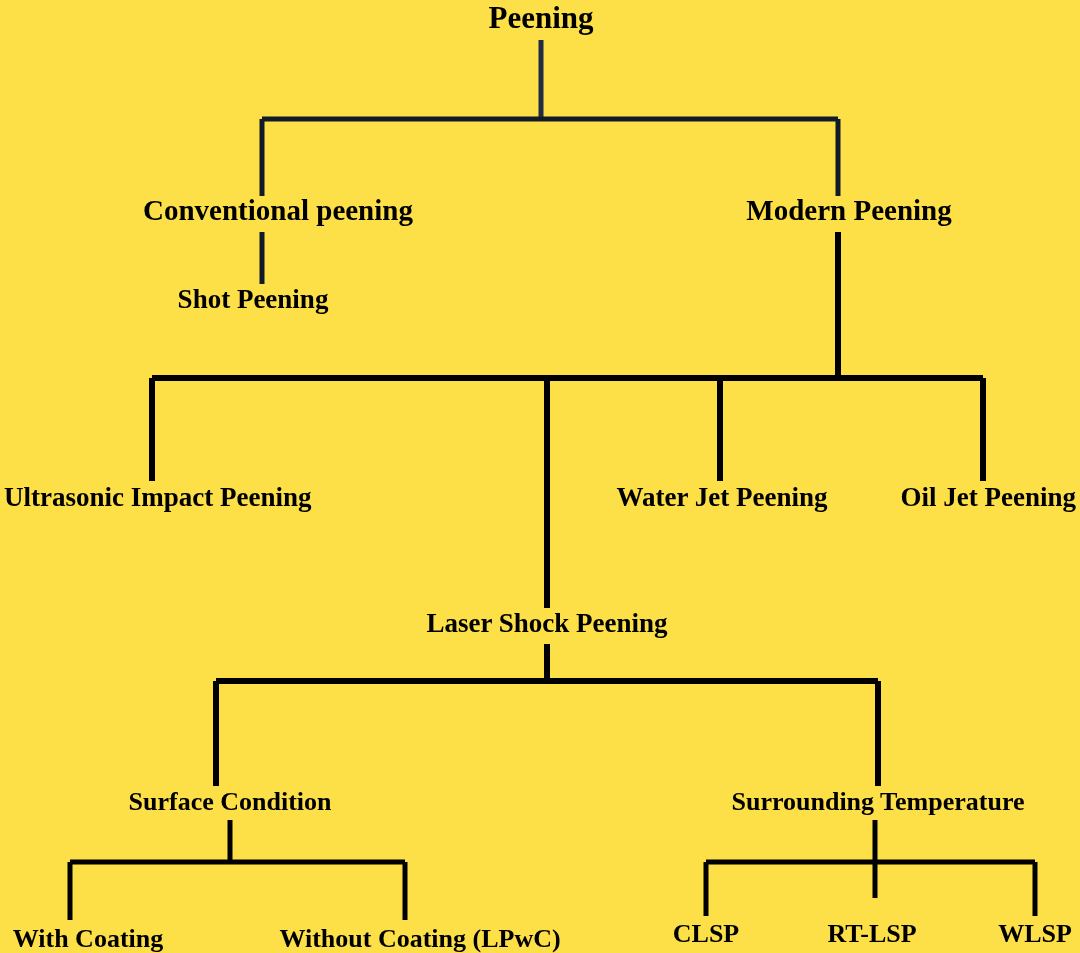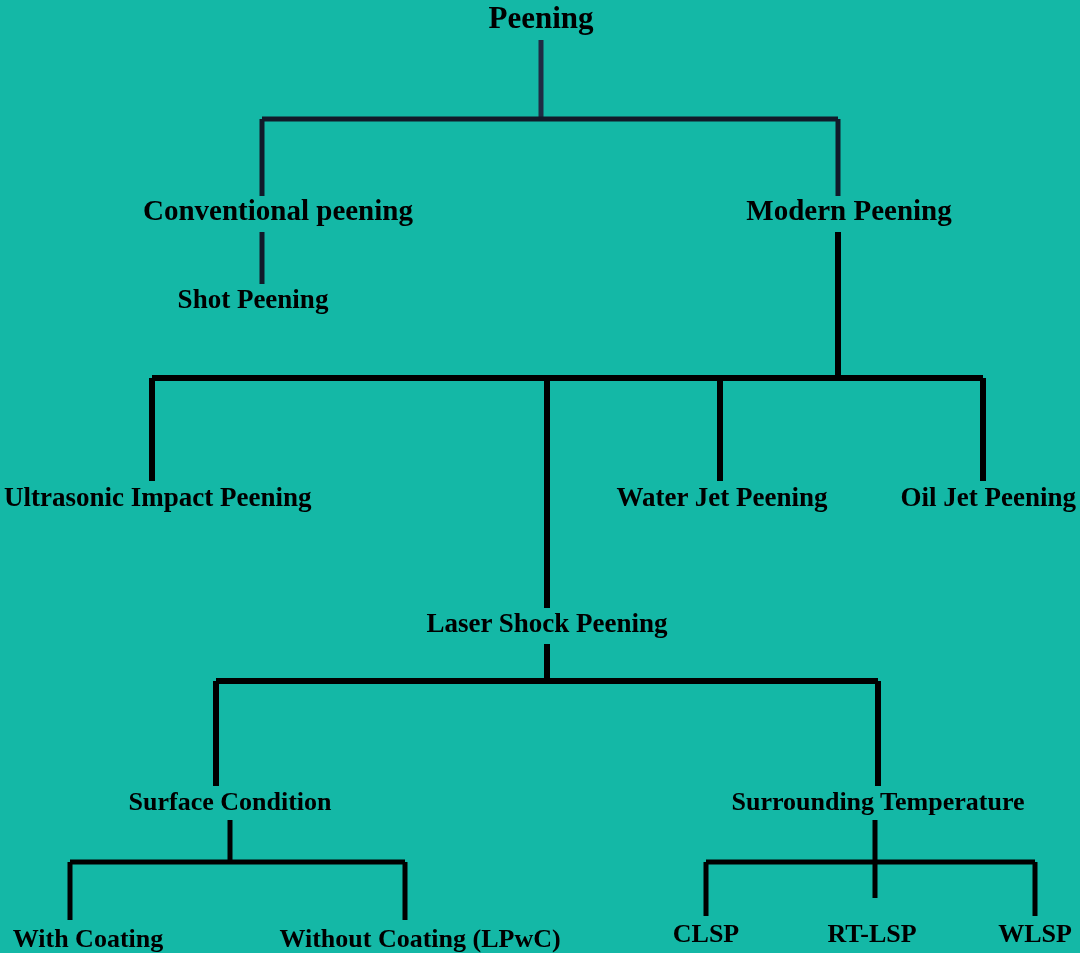--- a/index.html
+++ b/index.html
@@ -11,21 +11,21 @@
   body {
     width: 1080px;
     height: 953px;
     overflow: hidden;
     font-family: "Liberation Serif", "DejaVu Serif", serif;
   }
   #diagram-root {
     position: relative;
     width: 1080px;
     height: 953px;
-    background: #14b8a6;
+    background: #fde047;
   }
   svg#tree-svg {
     position: absolute;
     left: 0;
     top: 0;
     width: 1080px;
     height: 953px;
     display: block;
   }
   .node-label {

